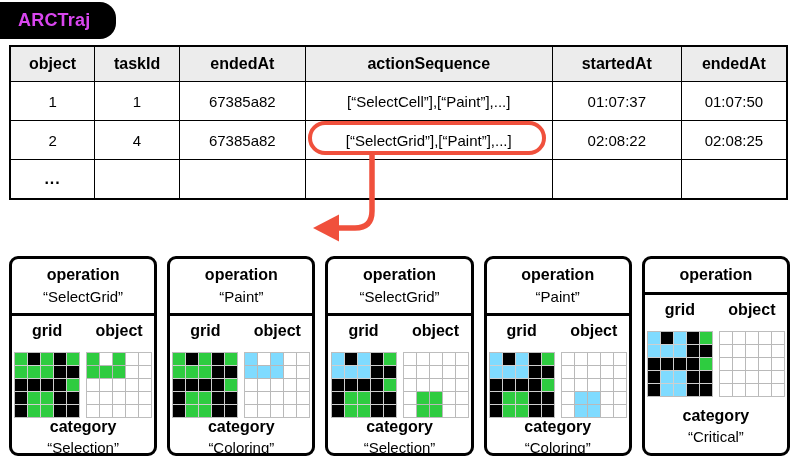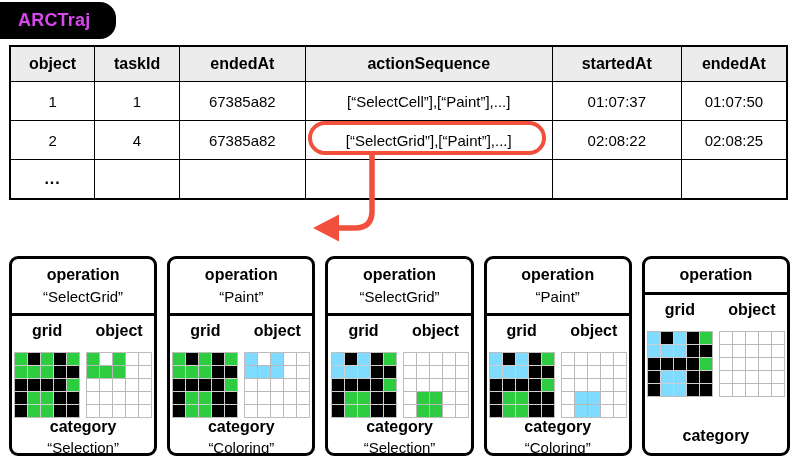--- a/index.html
+++ b/index.html
@@ -478,17 +478,18 @@
               <div class="cell" style="background: rgb(255, 255, 255);"></div>
               <div class="cell" style="background: rgb(255, 255, 255);"></div>
               <div class="cell" style="background: rgb(255, 255, 255);"></div>
               <div class="cell" style="background: rgb(255, 255, 255);"></div>
               <div class="cell" style="background: rgb(255, 255, 255);"></div>
             </div>
         </div>
       </div>
       <div class="card-cat">
         <div class="cat-label">category</div>
+        <div class="cat-value">“Critical”</div>
       </div>
     </div>
 
   </div>
 </div>
 
 </body></html>

